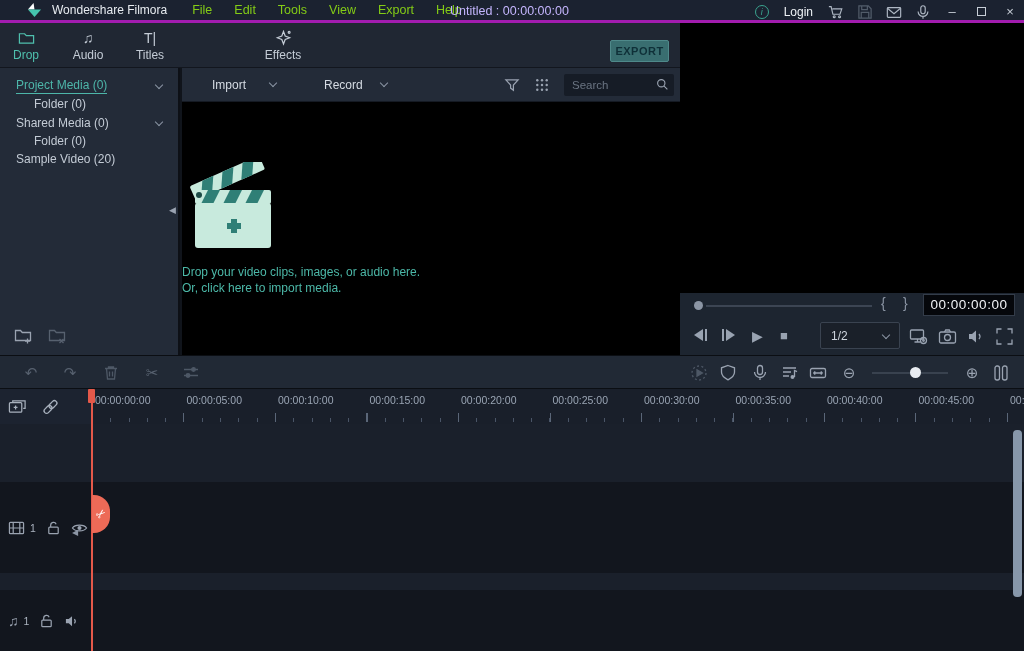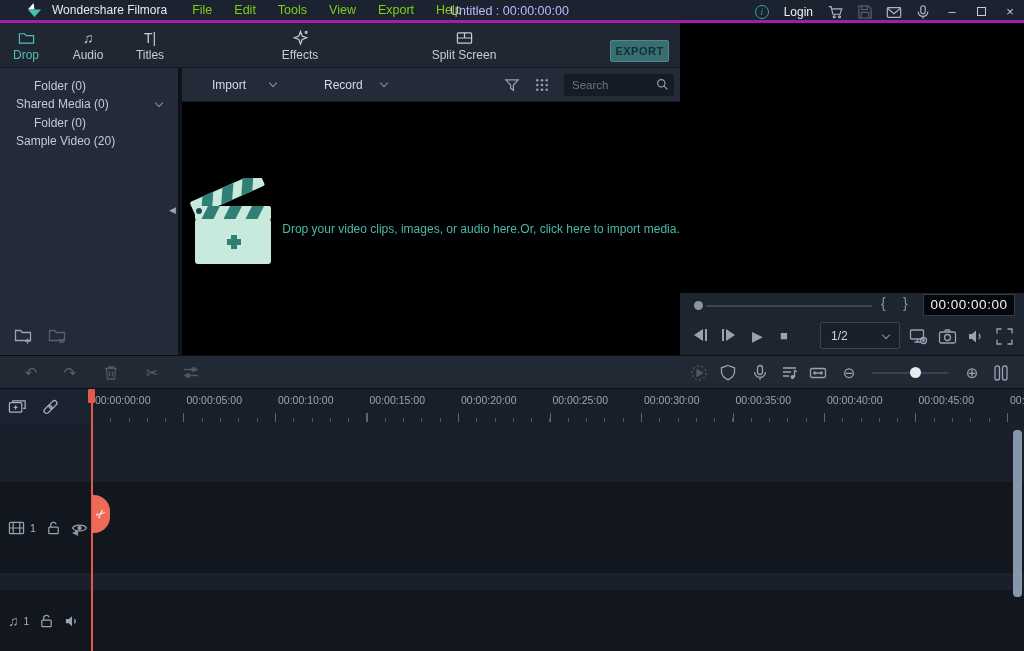--- a/index.html
+++ b/index.html
@@ -72,21 +72,21 @@
   .import-bar svg circle.dot { fill:#9aa3b1; stroke:none; }
   .grid-ic { margin-left:14px; }
   .search-box { position:relative; width:110px; height:22px; margin:0 6px 0 14px; background:#161c26;
                 border-radius:2px; }
   .search-box input { width:100%; height:100%; background:transparent; border:none; outline:none;
                       color:#aab3bf; font-size:11.5px; padding:0 22px 0 8px; font-family:"Liberation Sans",sans-serif; }
   .search-box input::placeholder { color:#6a7482; }
   .search-box svg { position:absolute; right:5px; top:4px; width:13px; height:13px; }
   .search-box svg path, .search-box svg circle { stroke:#9aa3b1; fill:none; stroke-width:1.4; }
 
-  .dropzone { flex:1; display:flex; flex-direction:row; align-items:center; justify-content:center; }
+  .dropzone { flex:1; display:flex; flex-direction:column; align-items:flex-start; justify-content:center; }
   .clap { width:100px; height:92px; margin-bottom:10px; }
   .drop-text { font-size:12px; color:#4cb8a8; text-align:center; line-height:16px; }
 
   
   .preview { position:absolute; left:680px; top:23px; width:344px; height:332px; background:#1d2530; }
   .video-area { position:absolute; left:0; top:0; width:344px; height:270px; background:#000; }
   .seek-row { position:absolute; left:0; top:270px; width:344px; height:25px; display:flex; align-items:center; }
   .seek-dot { position:absolute; left:14px; top:8px; width:9px; height:9px; border-radius:50%; background:#8b95a4; }
   .seek-line { position:absolute; left:26px; top:12px; width:166px; height:2px; background:#3c4553; }
   .mark-in  { position:absolute; left:201px; top:2px; color:#8b95a4; font-size:14px; }
@@ -216,44 +216,39 @@
       <span>Drop</span>
     </div>
     <div class="tab" style="left:62px; width:52px;">
       <span class="ticon">♫</span>
       <span>Audio</span>
     </div>
     <div class="tab" style="left:124px; width:52px;">
       <span class="ticon">T|</span>
       <span>Titles</span>
     </div>
-    <div class="tab" style="left:272px; width:56px;">
+    <div class="tab" style="left:255px; width:56px;">
       <span class="ticon">
         <svg viewBox="0 0 18 17">
           <path d="M9 1.5 L10.8 6.4 L15.5 8.2 L10.8 10 L9 14.8 L7.2 10 L2.5 8.2 L7.2 6.4 Z"></path>
           <circle cx="15" cy="2.5" r="1"></circle>
         </svg>
       </span>
       <span>Effects</span>
     </div>
-    <div class="tab" style="left:422px; width:84px;">
-      <span class="ticon">
-        <svg viewBox="0 0 18 16">
-          <rect x="1.5" y="2.5" width="15" height="11" rx="1"></rect>
-          <path d="M1.5 8 h15 M9 2.5 V8"></path>
-        </svg>
-      </span>
-      <span>Split Screen</span>
-    </div>
     <div class="tab-underline"></div>
     <div class="export-btn">EXPORT</div>
   </div>
 
   <div class="sidebar">
     <div style="height:9px;"></div>
+    <div class="side-item selected">
+      <span class="lbl">Project Media (0)</span>
+      <span class="chev"></span>
+    </div>
     <div class="side-item sub">
       <span class="lbl">Folder (0)</span>
     </div>
     <div class="side-item">
       <span class="lbl">Shared Media (0)</span>
       <span class="chev"></span>
     </div>
     <div class="side-item sub">
       <span class="lbl">Folder (0)</span>
     </div>

